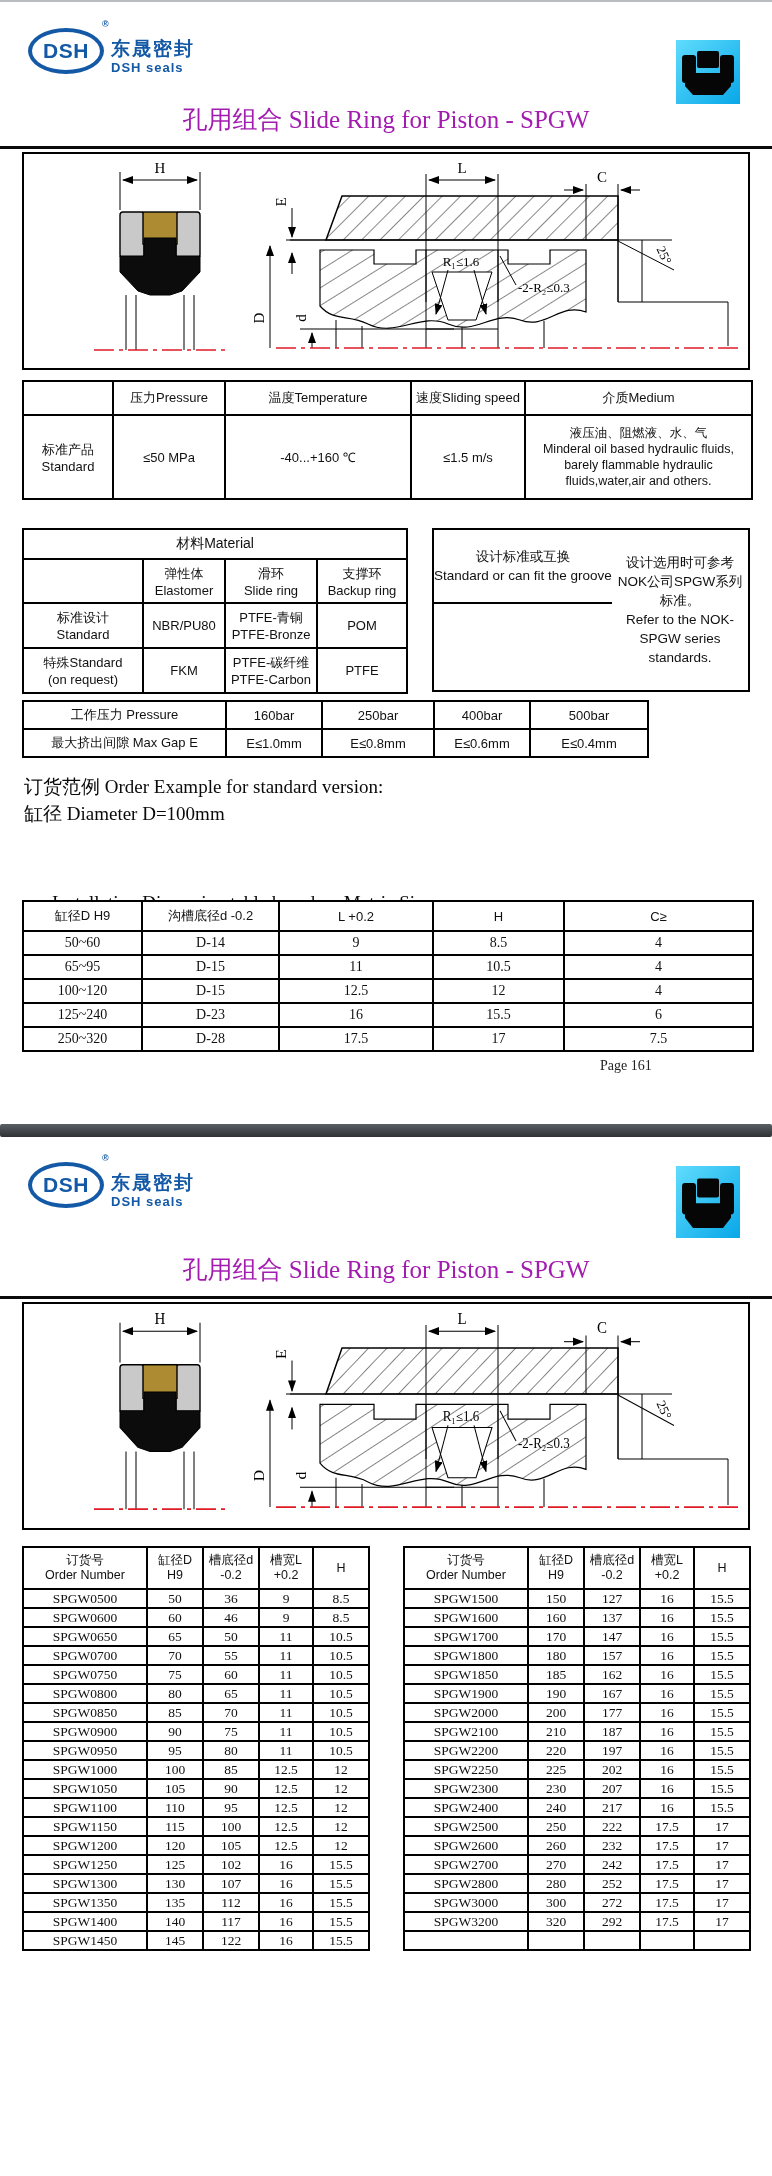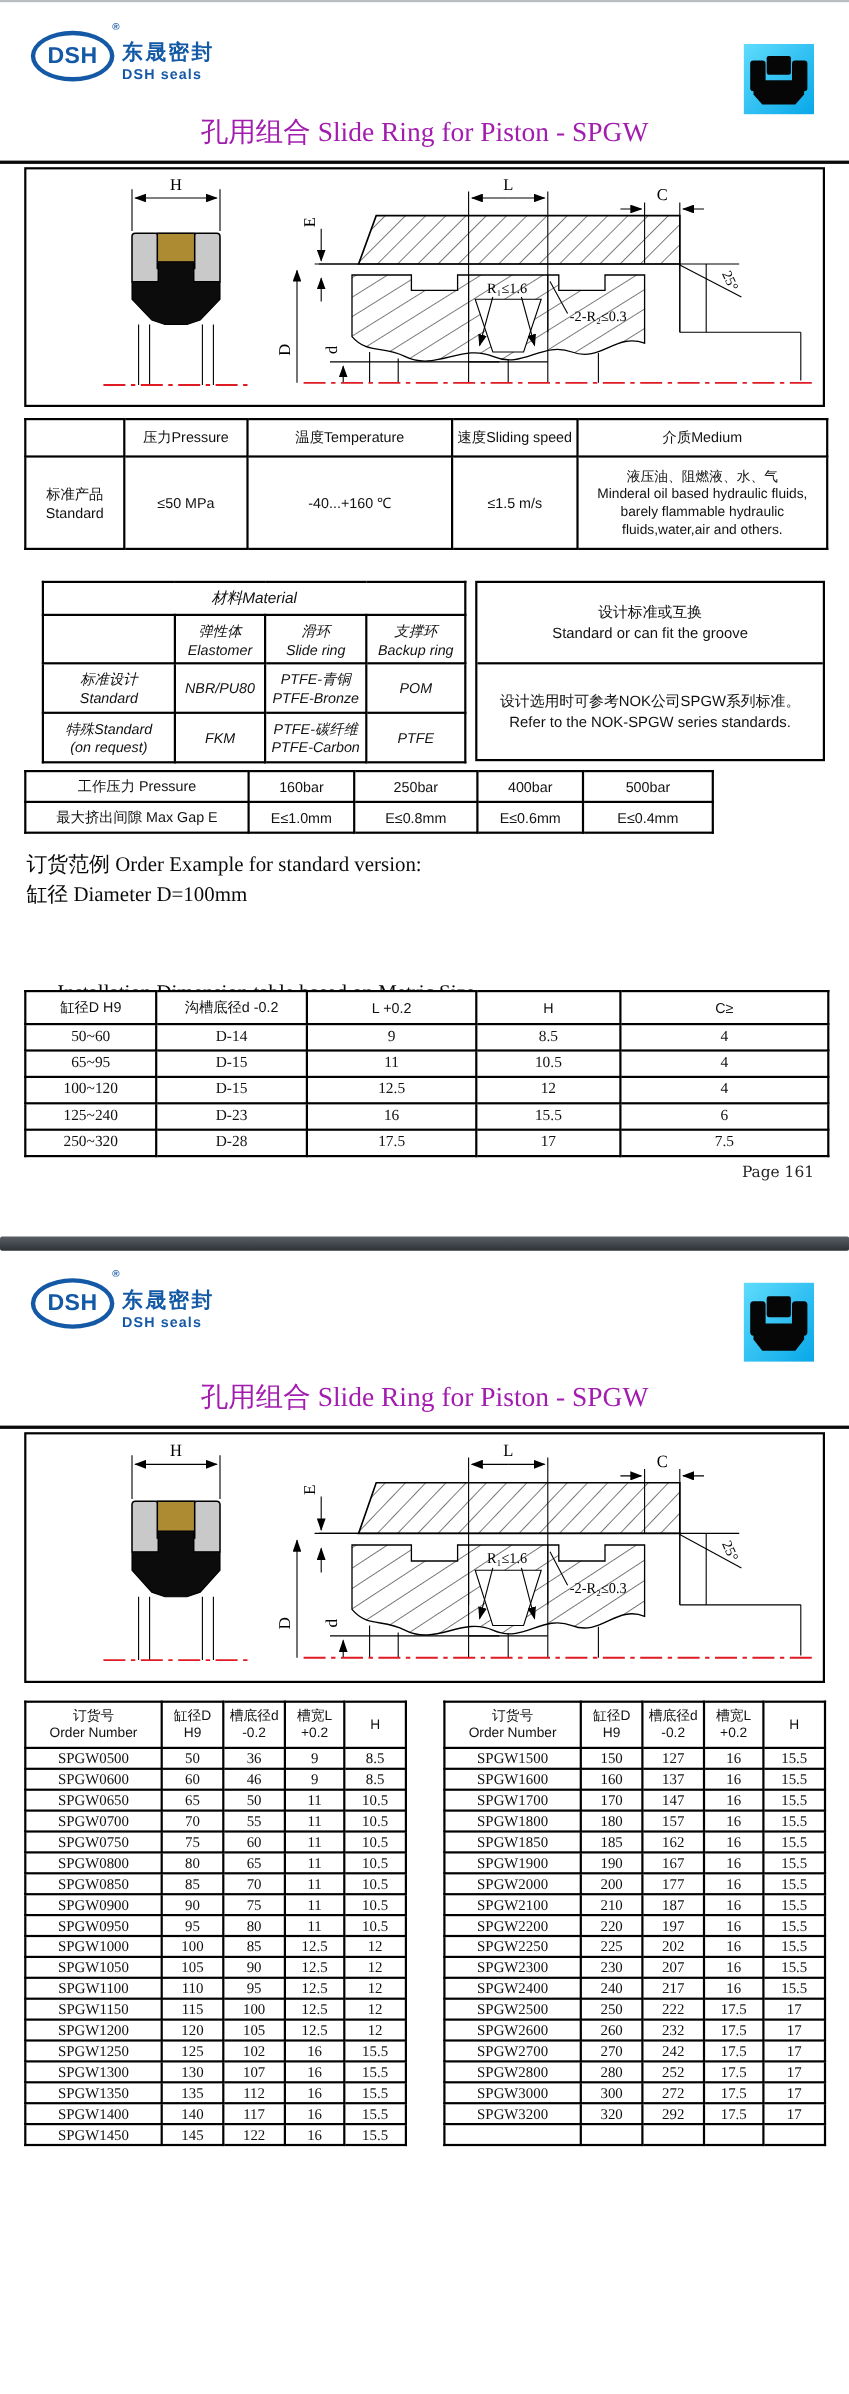--- a/index.html
+++ b/index.html
@@ -47,21 +47,21 @@
   .tech-table th{height:32px;font-weight:normal;margin-top:13px;}
   .tech-table td{height:82px;}
   .tech-table .medium-cell{font-size:12.5px;line-height:16px;}
 
   .material-table{width:384px;font-size:13px;}
   .material-table .cap{height:28px;font-size:14px;}
   .material-table th{height:42px;font-weight:normal;}
   .material-table td{height:43px;}
 
   .design-box{border:2px solid #000;box-sizing:border-box;background:#fff;
-              display:flex;flex-direction:column;}
+              display:flex;}
   .design-box .cell{display:flex;align-items:center;justify-content:center;text-align:center;
                     white-space:pre-line;font-size:13.5px;line-height:19px;}
   .design-box .cell.top{height:72px;border-bottom:2px solid #000;}
   .design-box .cell.bottom{flex:1;}
 
   .pressure-table{width:625px;font-size:13px;}
   .pressure-table td{height:26px;}
 
   .text-block{position:absolute;font-family:"Liberation Serif",serif;font-size:19px;color:#0a0a0a;}
   .text-block div{line-height:27px;}
@@ -230,21 +230,21 @@
       <td>-40...+160 ℃</td>
       <td>≤1.5 m/s</td>
       <td class="medium-cell">液压油、阻燃液、水、气
 Minderal oil based hydraulic fluids,
 barely flammable hydraulic
 fluids,water,air and others.</td>
     </tr>
   </tbody>
     </table>
 
-  <table class="material-table abs" style="left:38px;top:528px;font-style:italic;">
+  <table class="material-table abs" style="left:22px;top:528px;">
     <colgroup>
         <col style="width:120px">
         <col style="width:82px">
         <col style="width:92px">
         <col style="width:90px">
       </colgroup>
     <tbody>
         <tr>
       <td class="cap" colspan="4">材料Material</td>
     </tr>
@@ -370,21 +370,21 @@
         <tr>
           <td>250~320</td>
           <td>D-28</td>
           <td>17.5</td>
           <td>17</td>
           <td>7.5</td>
         </tr>
       </tbody>
   </table>
 
-  <div class="page-label" style="left:600px;top:1058px;width:140px;text-align:right;">Page  161</div>
+  <div class="page-label" style="left:600px;top:1058px;width:140px;font-family:Liberation Serif, serif;">Page  161</div>
 
   <div class="page-divider" style="top:1124px;"></div>
 
   <div class="logo" style="left:28px;top:1160px;">
     <div class="logo-oval">
       <span>DSH</span>
       <span class="logo-reg">®</span>
     </div>
     <div>
       <div class="logo-cn">东晟密封</div>

